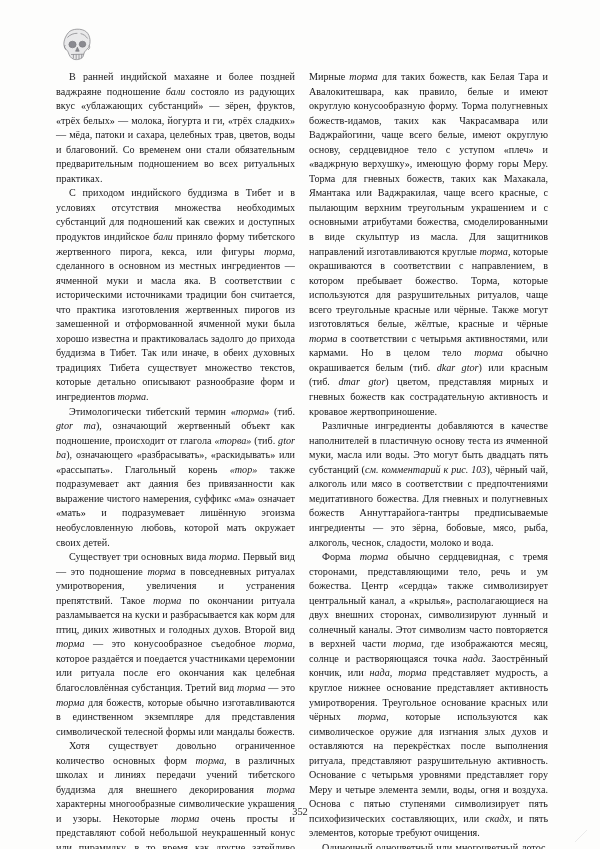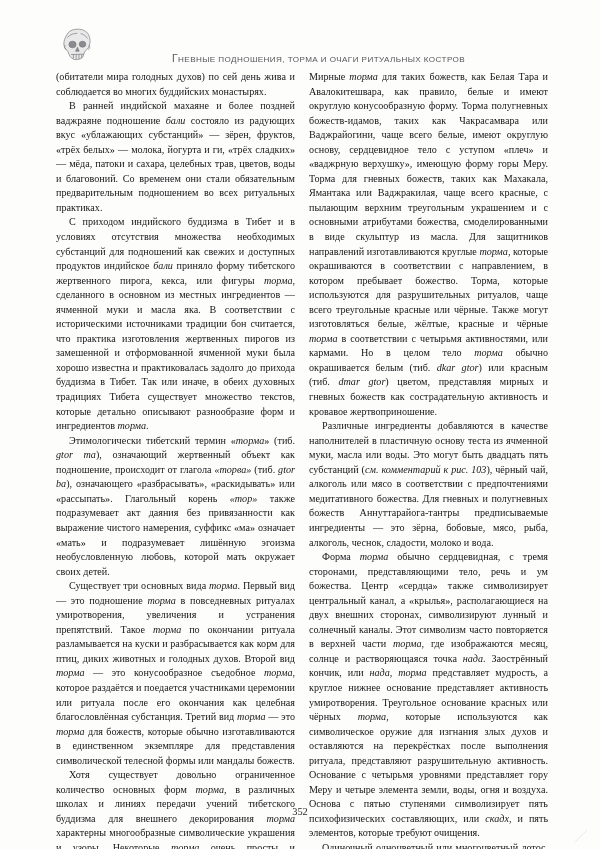--- a/index.html
+++ b/index.html
@@ -111,29 +111,25 @@
           <path d="M19.4 23.2 L17.6 27.2 L21.2 27.2 Z" fill="#8a8a90"></path>
           <path d="M13 30.5 L26 30.2"></path>
           <path d="M15.4 30.4 L15.4 34.4 M18.2 30.4 L18.2 35 M21 30.3 L21 35 M23.7 30.3 L23.7 34.3"></path>
           <path d="M9.4 13.5 C12 10.5 16 9.2 19.4 9.3"></path>
           <path d="M29.6 14.5 C28 11.9 25.4 10.2 22.6 9.6"></path>
           <path d="M7.2 21 C6 22.6 6.4 24.6 8 25.6"></path>
           <path d="M31 21.2 C32.2 22.7 31.8 24.8 30.2 25.8"></path>
         </g>
       </svg>
     </div>
-    <div class="runhead-title">
-      <span><span class="cap">Г</span>невные подношения, торма и очаги ритуальных костров</span>
-    </div>
   </div>
 
   <div class="columns">
 
     <div class="col">
-      <p class="noindent">(обитатели мира голодных духов) по сей день жива и соблюдается во многих буддийских монастырях.</p>
       <p>В ранней индийской махаяне и более поздней ваджраяне подношение <i>бали</i> состояло из радующих вкус «ублажающих субстанций» — зёрен, фруктов, «трёх белых» — молока, йогурта и ги, «трёх сладких» — мёда, патоки и сахара, целебных трав, цветов, воды и благовоний. Со временем они стали обязательным предварительным подношением во всех ритуальных практиках.</p>
       <p>С приходом индийского буддизма в Тибет и в условиях отсутствия множества необходимых субстанций для подношений как свежих и доступных продуктов индийское <i>бали</i> приняло форму тибетского жертвенного пирога, кекса, или фигуры <i>торма</i>, сделанного в основном из местных ингредиентов — ячменной муки и масла яка. В соответствии с историческими источниками традиции бон считается, что практика изготовления жертвенных пирогов из замешенной и отформованной ячменной муки была хорошо известна и практиковалась задолго до прихода буддизма в Тибет. Так или иначе, в обеих духовных традициях Тибета существует множество текстов, которые детально описывают разнообразие форм и ингредиентов <i>торма</i>.</p>
       <p>Этимологически тибетский термин «<i>торма</i>» (тиб. <i>gtor ma</i>), означающий жертвенный объект как подношение, происходит от глагола <i>«торва»</i> (тиб. <i>gtor ba</i>), означающего «разбрасывать», «раскидывать» или «рассыпать». Глагольный корень <i>«тор»</i> также подразумевает акт даяния без привязанности как выражение чистого намерения, суффикс «ма» означает «мать» и подразумевает лишённую эгоизма необусловленную любовь, которой мать окружает своих детей.</p>
       <p>Существует три основных вида <i>торма</i>. Первый вид — это подношение <i>торма</i> в повседневных ритуалах умиротворения, увеличения и устранения препятствий. Такое <i>торма</i> по окончании ритуала разламывается на куски и разбрасывается как корм для птиц, диких животных и голодных духов. Второй вид <i>торма</i> — это конусообразное съедобное <i>торма</i>, которое раздаётся и поедается участниками церемонии или ритуала после его окончания как целебная благословлённая субстанция. Третий вид <i>торма</i> — это <i>торма</i> для божеств, которые обычно изготавливаются в единственном экземпляре для представления символической телесной формы или мандалы божеств.</p>
       <p>Хотя существует довольно ограниченное количество основных форм <i>торма</i>, в различных школах и линиях передачи учений тибетского буддизма для внешнего декорирования <i>торма</i> характерны многообразные символические украшения и узоры. Некоторые <i>торма</i> очень просты и представляют собой небольшой неукрашенный конус или пирамидку, в то время как другие затейливо украшены, сияют всеми мыслимыми цветами и могут быть выше человеческого роста.</p>
 
     </div>
 
     <div class="col">
       <p class="noindent">Мирные <i>торма</i> для таких божеств, как Белая Тара и Авалокитешвара, как правило, белые и имеют округлую конусообразную форму. Торма полугневных божеств-идамов, таких как Чакрасамвара или Ваджрайогини, чаще всего белые, имеют округлую основу, сердцевидное тело с уступом «плеч» и «ваджрную верхушку», имеющую форму горы Меру. Торма для гневных божеств, таких как Махакала, Ямантака или Ваджракилая, чаще всего красные, с пылающим верхним треугольным украшением и с основными атрибутами божества, смоделированными в виде скульптур из масла. Для защитников направлений изготавливаются круглые <i>торма</i>, которые окрашиваются в соответствии с направлением, в котором пребывает божество. Торма, которые используются для разрушительных ритуалов, чаще всего треугольные красные или чёрные. Также могут изготовляться белые, жёлтые, красные и чёрные <i>торма</i> в соответствии с четырьмя активностями, или кармами. Но в целом тело <i>торма</i> обычно окрашивается белым (тиб. <i>dkar gtor</i>) или красным (тиб. <i>dmar gtor</i>) цветом, представляя мирных и гневных божеств как сострадательную активность и кровавое жертвоприношение.</p>

